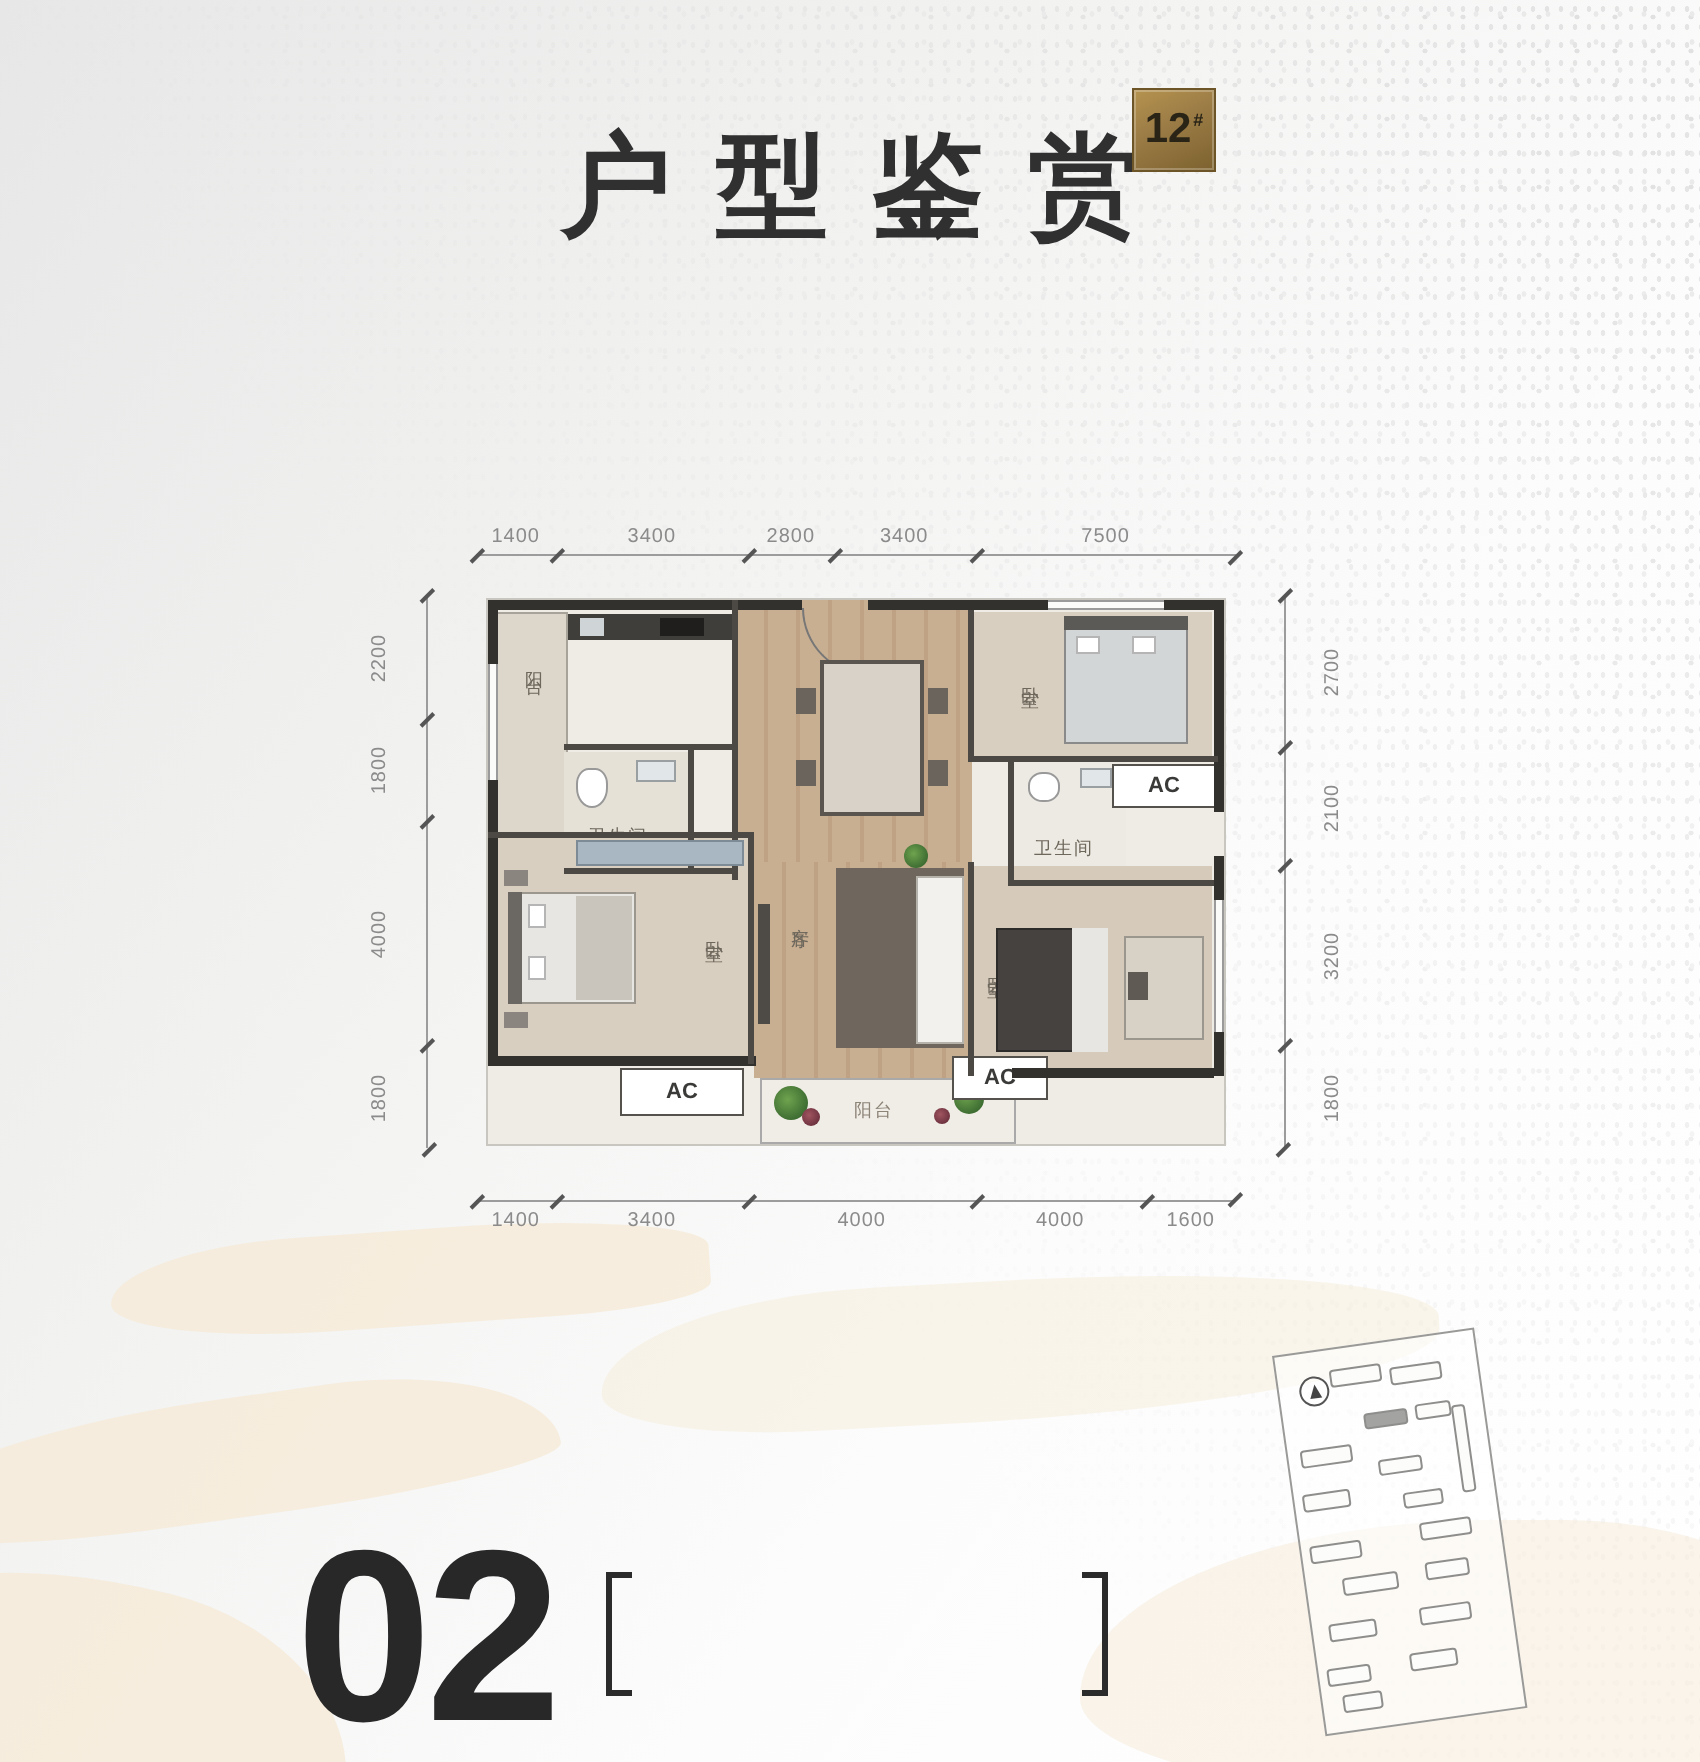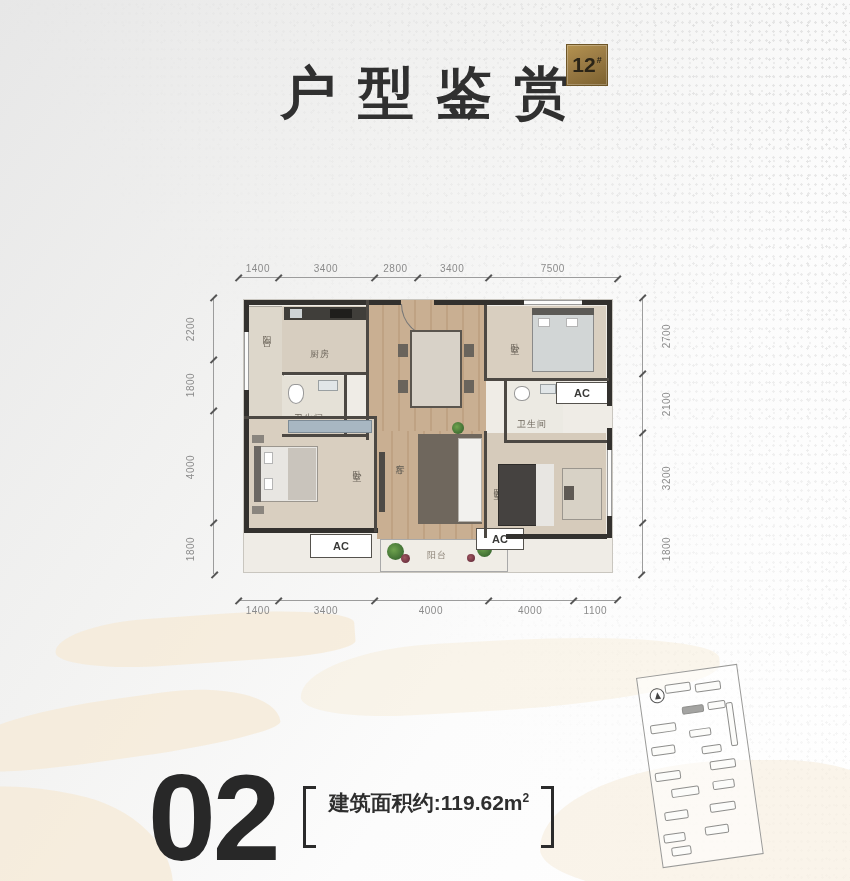--- a/index.html
+++ b/index.html
@@ -134,21 +134,21 @@
     <div class="seg" style="flex-grow:3400">
         <span class="num">3400</span>
       </div>
     <div class="seg" style="flex-grow:4000">
         <span class="num">4000</span>
       </div>
     <div class="seg" style="flex-grow:3000">
         <span class="num">4000</span>
       </div>
     <div class="seg" style="flex-grow:1600">
-        <span class="num">1100</span>
+        <span class="num">1600</span>
       </div>
   </div>
   <div class="dim-v leftside" style="left:198px;top:298px;height:276px;">
     <div class="seg" style="flex-grow:2200">
         <span class="num">2200</span>
       </div>
     <div class="seg" style="flex-grow:1800">
         <span class="num">1800</span>
       </div>
     <div class="seg" style="flex-grow:4000">
@@ -170,23 +170,20 @@
       </div>
     <div class="seg" style="flex-grow:1800">
         <span class="num">1800</span>
       </div>
   </div>
 
   <div class="plan">
 
     <div class="room" style="left:4px;top:6px;width:34px;height:112px;background:#ddd7cb;border:1px solid #a7a39a;">
       <span class="lbl vert" style="left:11px;top:22px;">阳台</span>
-    </div>
-    <div class="room" style="left:38px;top:6px;width:86px;height:68px;background:#d7cec0;">
-      <span class="lbl" style="left:28px;top:42px;">厨房</span>
     </div>
     <div class="room" style="left:38px;top:76px;width:64px;height:58px;background:#e5e1d7;">
       <span class="lbl" style="left:12px;top:36px;">卫生间</span>
     </div>
     <div class="room wood" style="left:124px;top:0;width:118px;height:142px;">
       <span class="lbl vert" style="left:56px;top:48px;color:#efe9df;">餐厅</span>
     </div>
     <div class="room" style="left:242px;top:6px;width:120px;height:72px;background:#d9cfc0;">
       <span class="lbl vert" style="left:22px;top:30px;">卧室</span>
     </div>
@@ -284,21 +281,20 @@
     <div class="furn" style="left:254px;top:164px;width:56px;height:62px;background:#454240;border:1px solid #2e2c2a;"></div>
     <div class="furn" style="left:292px;top:164px;width:18px;height:62px;background:#e8e6e2;"></div>
     <div class="furn" style="left:318px;top:168px;width:40px;height:52px;background:#d8d2c6;border:1px solid #9b968e;"></div>
     <div class="furn" style="left:320px;top:186px;width:10px;height:14px;background:#5f5a54;"></div>
   </div>
 
   <div class="unit-number">02</div>
   <div class="bracket l"></div>
   <div class="bracket r"></div>
   <div class="unit-info">
-    <div><span>建筑面积约:119.62m</span><sup>2</sup></div>
   </div>
 
   <div class="siteplan">
     <div class="compass"></div>
     <div class="bld" style="left:26px;top:10px;width:26px;height:9px;"></div>
     <div class="bld" style="left:56px;top:13px;width:26px;height:9px;"></div>
     <div class="bld hl" style="left:40px;top:34px;width:22px;height:8px;"></div>
     <div class="bld" style="left:66px;top:33px;width:18px;height:8px;"></div>
     <div class="bld" style="left:6px;top:48px;width:26px;height:9px;"></div>
     <div class="bld" style="left:44px;top:58px;width:22px;height:8px;"></div>

